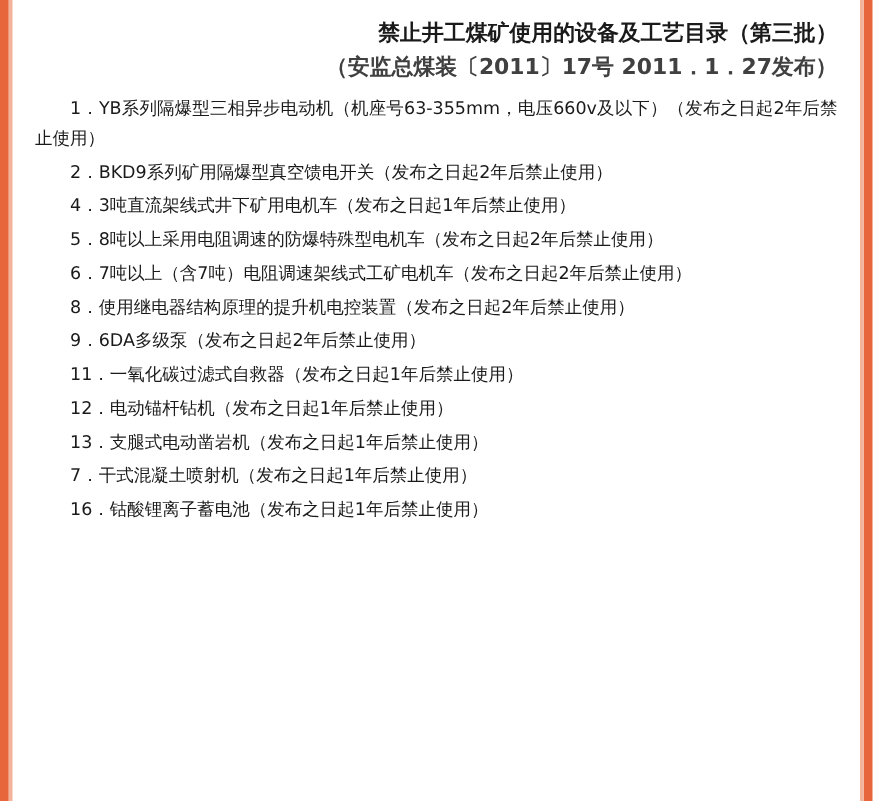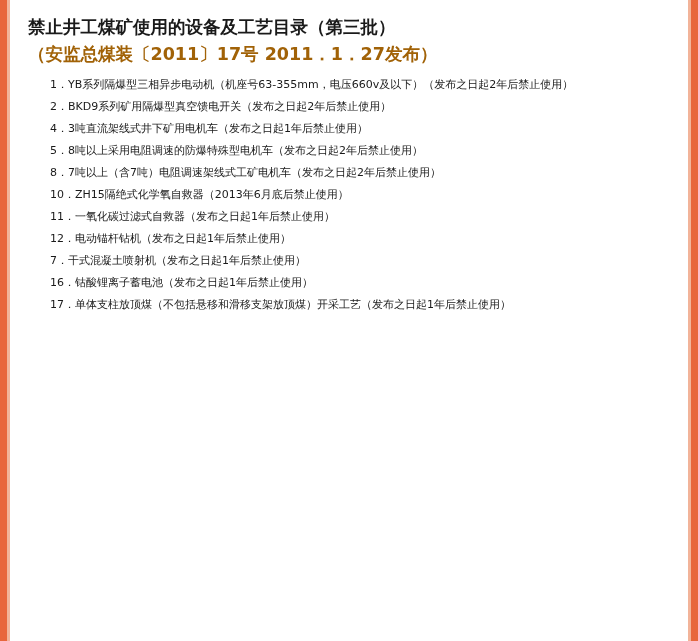--- a/index.html
+++ b/index.html
@@ -46,44 +46,44 @@
     position: absolute;
     left: 10px;
     right: 10px;
     top: 0;
     bottom: 0;
     padding: 14px 18px 0 18px;
     box-sizing: border-box;
   }
 
   .title-block {
-    text-align: left;
+    text-align: right;
     margin-bottom: 8px;
   }
   .doc-title {
     font-size: 17.5px;
     font-weight: bold;
     color: #1a1a1a;
     line-height: 1.55;
     letter-spacing: 0px;
   }
   .doc-subtitle {
     font-size: 17.5px;
     font-weight: bold;
-    color: #a16207;
+    color: #404040;
     line-height: 1.55;
   }
 
   .item-list {
     margin: 0;
     padding: 0;
     list-style: none;
   }
   .item {
-    font-size: 11px;
+    font-size: 14px;
     color: #1a1a1a;
     line-height: 1.68;
     text-indent: 2em;
     padding: 0;
     margin: 0 0 3.5px 0;
     text-align: justify;
     word-break: break-all;
   }
 </style>
 </head>
@@ -97,22 +97,23 @@
     <div class="title-block">
       <div class="doc-title">禁止井工煤矿使用的设备及工艺目录（第三批）</div>
       <div class="doc-subtitle">（安监总煤装〔2011〕17号  2011．1．27发布）</div>
     </div>
 
     <ul class="item-list">
       <li class="item">1．YB系列隔爆型三相异步电动机（机座号63-355mm，电压660v及以下）（发布之日起2年后禁止使用）</li>
       <li class="item">2．BKD9系列矿用隔爆型真空馈电开关（发布之日起2年后禁止使用）</li>
       <li class="item">4．3吨直流架线式井下矿用电机车（发布之日起1年后禁止使用）</li>
       <li class="item">5．8吨以上采用电阻调速的防爆特殊型电机车（发布之日起2年后禁止使用）</li>
-      <li class="item">8．7吨以上（含7吨）电阻调速架线式工矿电机车（发布之日起2年后禁止使用）</li>
-      <li class="item">10．ZH15隔绝式化学氧自救器（2013年6月底后禁止使用）</li>
+      <li class="item">6．7吨以上（含7吨）电阻调速架线式工矿电机车（发布之日起2年后禁止使用）</li>
+      <li class="item">8．使用继电器结构原理的提升机电控装置（发布之日起2年后禁止使用）</li>
+      <li class="item">9．6DA多级泵（发布之日起2年后禁止使用）</li>
       <li class="item">11．一氧化碳过滤式自救器（发布之日起1年后禁止使用）</li>
       <li class="item">12．电动锚杆钻机（发布之日起1年后禁止使用）</li>
+      <li class="item">13．支腿式电动凿岩机（发布之日起1年后禁止使用）</li>
       <li class="item">7．干式混凝土喷射机（发布之日起1年后禁止使用）</li>
       <li class="item">16．钴酸锂离子蓄电池（发布之日起1年后禁止使用）</li>
-      <li class="item">17．单体支柱放顶煤（不包括悬移和滑移支架放顶煤）开采工艺（发布之日起1年后禁止使用）</li>
     </ul>
   </div>
 </div>
 
 </body></html>

